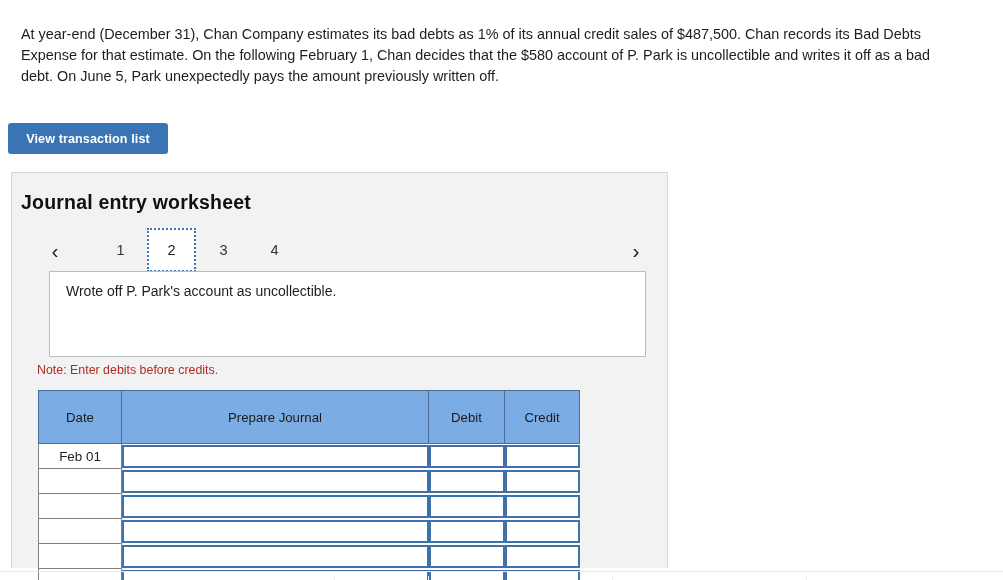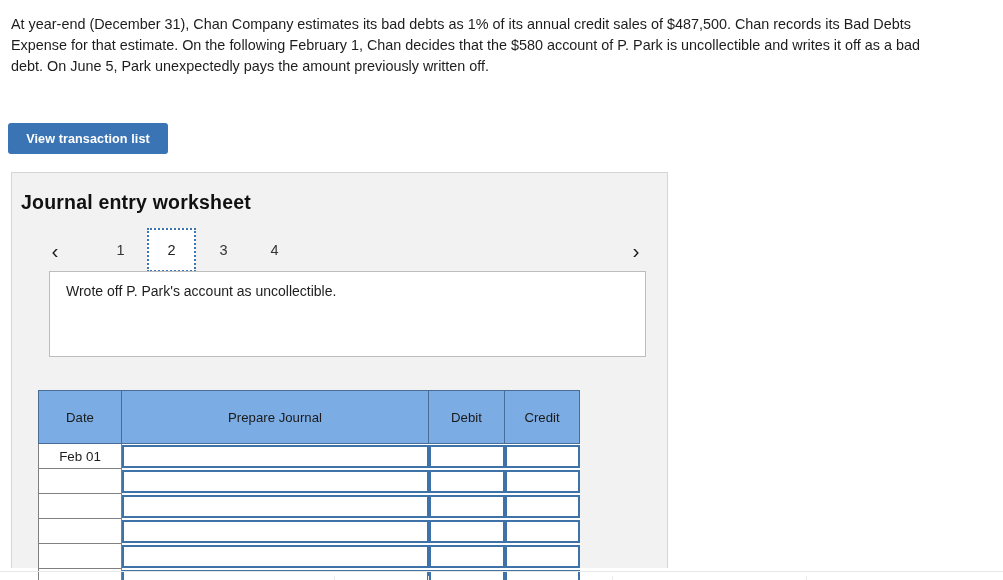--- a/index.html
+++ b/index.html
@@ -20,21 +20,21 @@
   #problem-statement {
     position: absolute;
     left: 5px;
     top: 8px;
     width: 955px;
   }
   .prob-para {
     font-size: 14.4px;
     line-height: 21px;
     color: #1d1d1d;
-    margin: 6px;
+    margin: 16px;
   }
   .prob-para.second {
     margin-top: 19px;
   }
 
   
   #view-transaction-list-button {
     position: absolute;
     left: 8px;
     top: 123px;
@@ -242,20 +242,21 @@
 
     <div class="pager-tab" style="left:216px;">4</div>
 
     <button id="pager-next" class="pager-arrow">›</button>
   </div>
 
   <div id="transaction-description-box">
     <div id="transaction-description-text">Wrote off P. Park's account as uncollectible.</div>
   </div>
 
+  <div id="debits-note">Note: Enter debits before credits.</div>
 
   <table id="journal-entry-table">
     <colgroup>
       <col class="col-date">
         <col class="col-gj">
         <col class="col-debit">
         <col class="col-credit">
     </colgroup>
     <thead>
       <tr>

